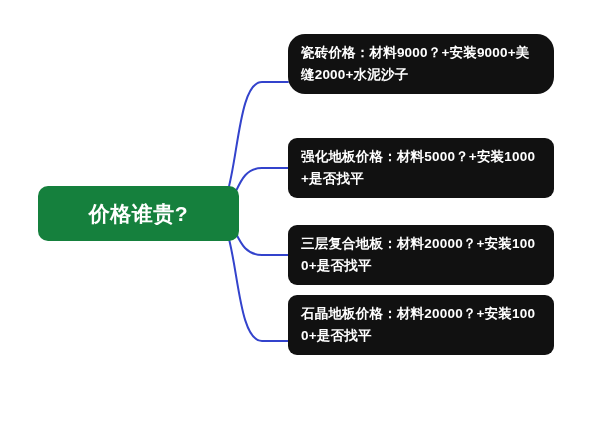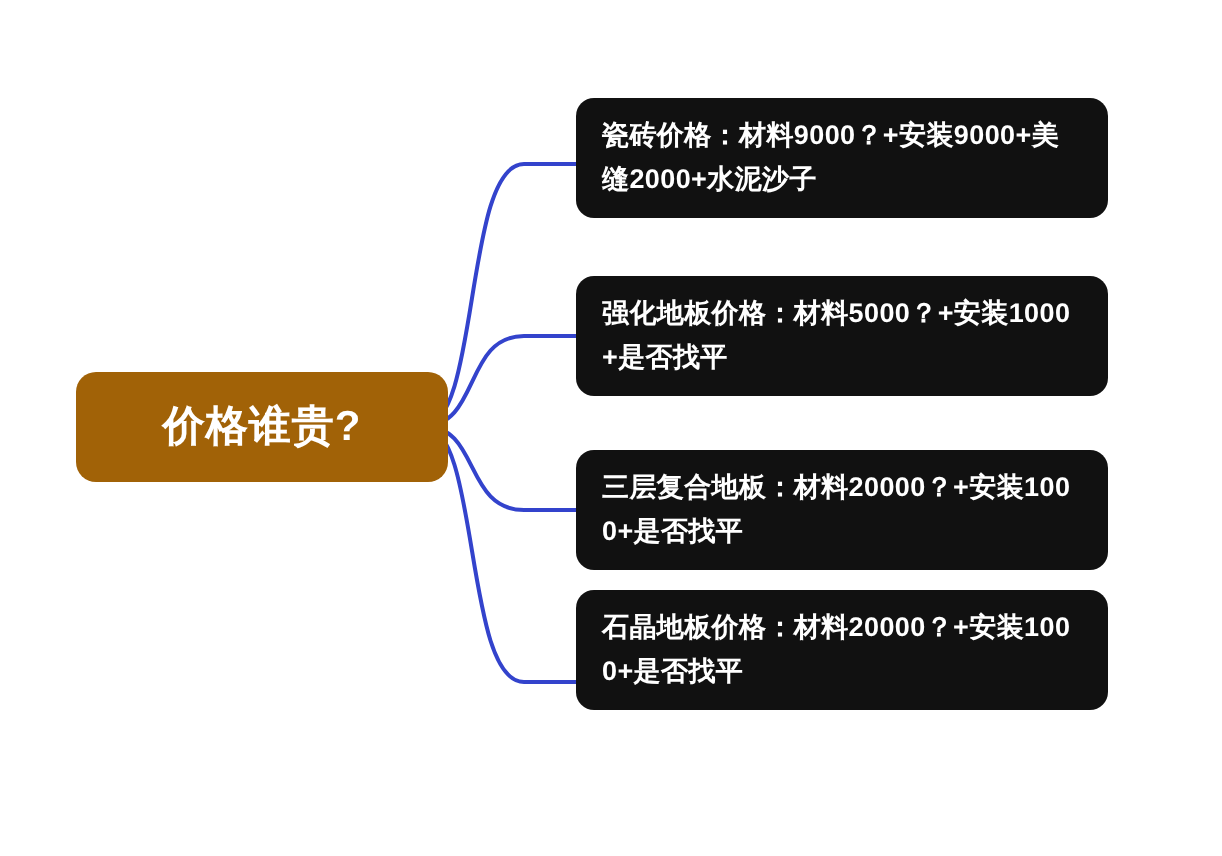--- a/index.html
+++ b/index.html
@@ -36,23 +36,23 @@
     position: absolute;
     box-sizing: border-box;
     display: flex;
     align-items: center;
   }
 
   
   #root-node {
     left: 38px;
     top: 186px;
-    width: 186px;
+    width: 201px;
     height: 55px;
-    background: #a16207;
+    background: #15803d;
     border-radius: 10px;
     justify-content: center;
   }
   #root-node .node-text {
     color: #ffffff;
     font-size: 21px;
     font-weight: bold;
     letter-spacing: 0.5px;
     line-height: 1.2;
     white-space: nowrap;
@@ -69,21 +69,21 @@
   }
   .child-node .node-text {
     color: #ffffff;
     font-size: 13.5px;
     font-weight: bold;
     line-height: 1.62;
     letter-spacing: 0.2px;
     word-break: break-all;
   }
 
-  #child-node-0 { top: 49px; }
+  #child-node-0 { top: 34px; border-radius: 17px; }
   #child-node-1 { top: 138px; }
   #child-node-2 { top: 225px; justify-content: center; }
   #child-node-3 { top: 295px; }
 </style>
 </head>
 <body>
 
 <div id="mindmap-canvas">
 
   <svg id="connector-layer" viewBox="0 0 611 428" width="611" height="428" xmlns="http://www.w3.org/2000/svg">

